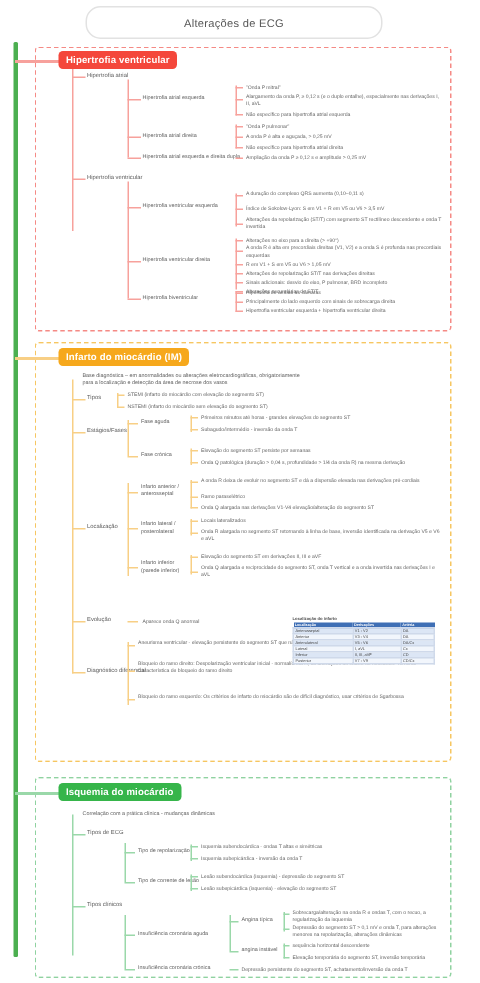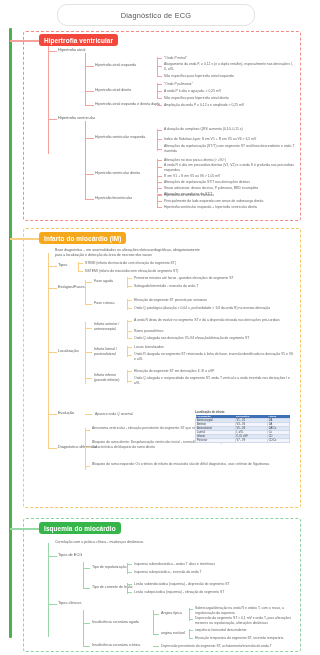--- a/index.html
+++ b/index.html
@@ -52,21 +52,21 @@
   #mi-table th{background:#3f6fb5;color:#fff;font-weight:bold;padding:0 1px;text-align:left;font-size:2.5px;}
   #mi-table td{padding:0 1px;border:.3px solid #cfd9ea;color:#444;}
   #mi-table tr:nth-child(odd) td{background:#dce6f5;}
   #mi-table tr:nth-child(even) td{background:#f2f6fc;}
   .tbl-cap{position:absolute;font-size:2.8px;font-weight:bold;color:#555;}
 </style>
 </head>
 <body>
 
 <div id="title-pill">
-  <span>Diagnóstico de ECG</span>
+  <span>Alterações de ECG</span>
 </div>
 
 <div id="root-trunk"></div>
 
 <div class="section sec-red" style="top:31px;width:278px;height:190px;">
   <div class="sect-border"></div>
 
   <div class="hline red-c" style="left:-13px;top:9px;width:30px;height:1.6px;"></div>
 
   <div class="chip chip-red" style="left:16px;top:3px;">Hipertrofia ventricular</div>

